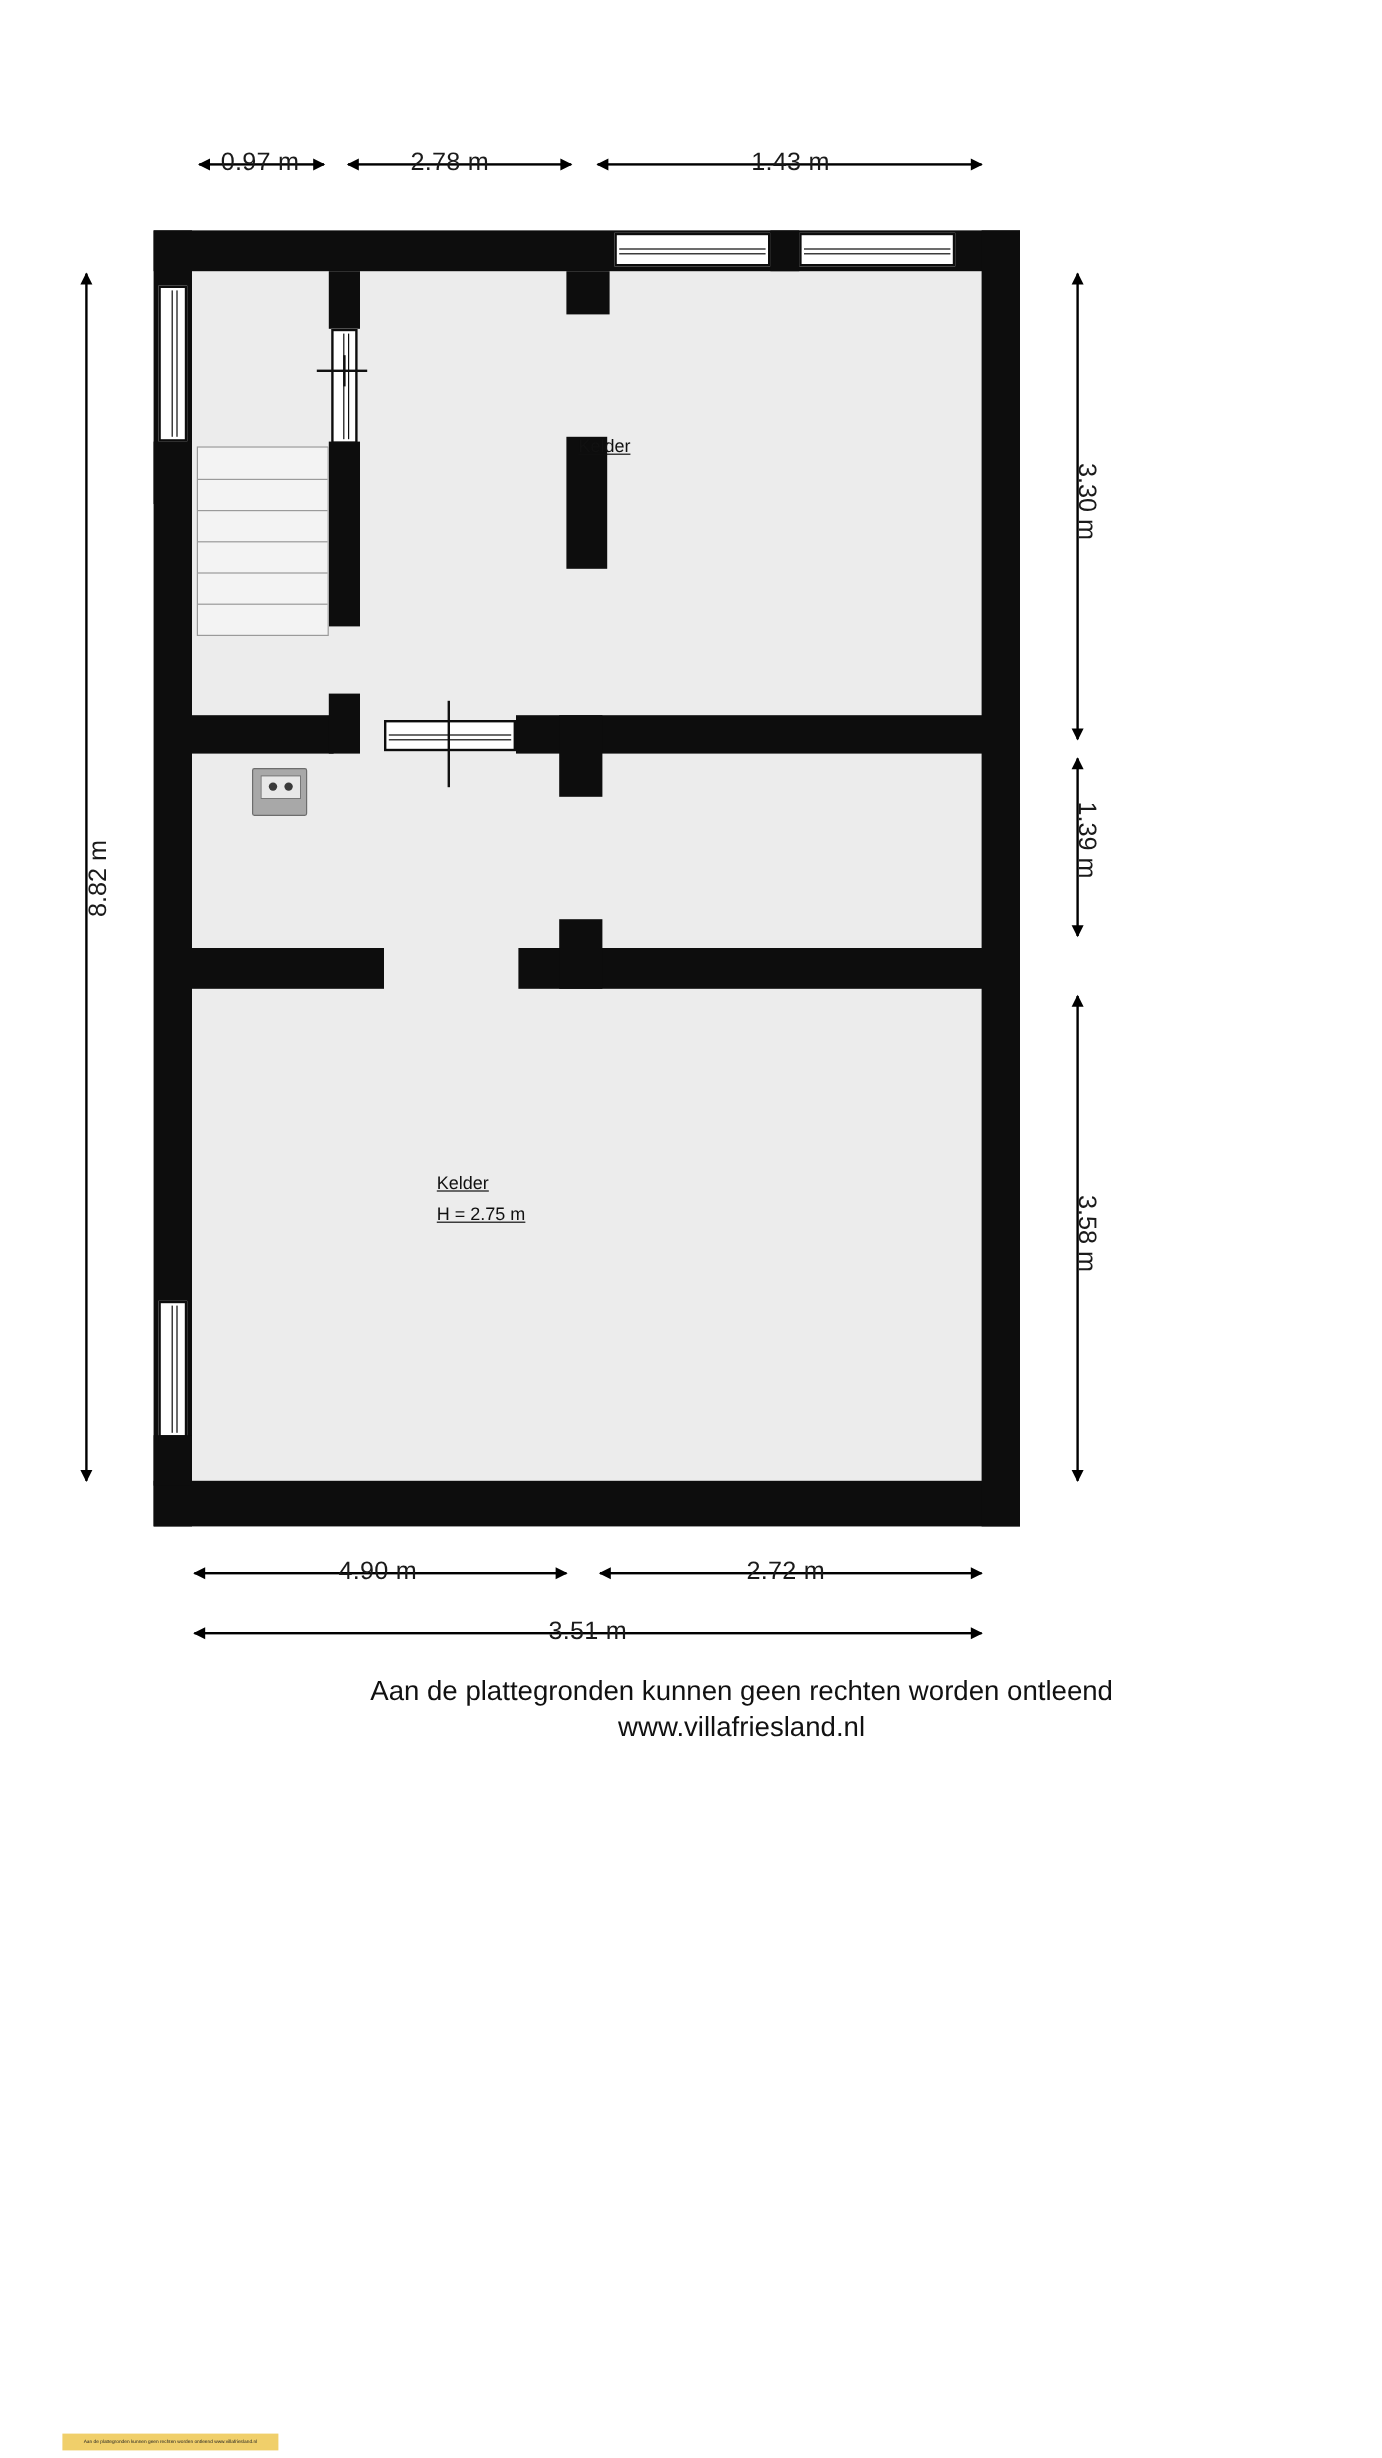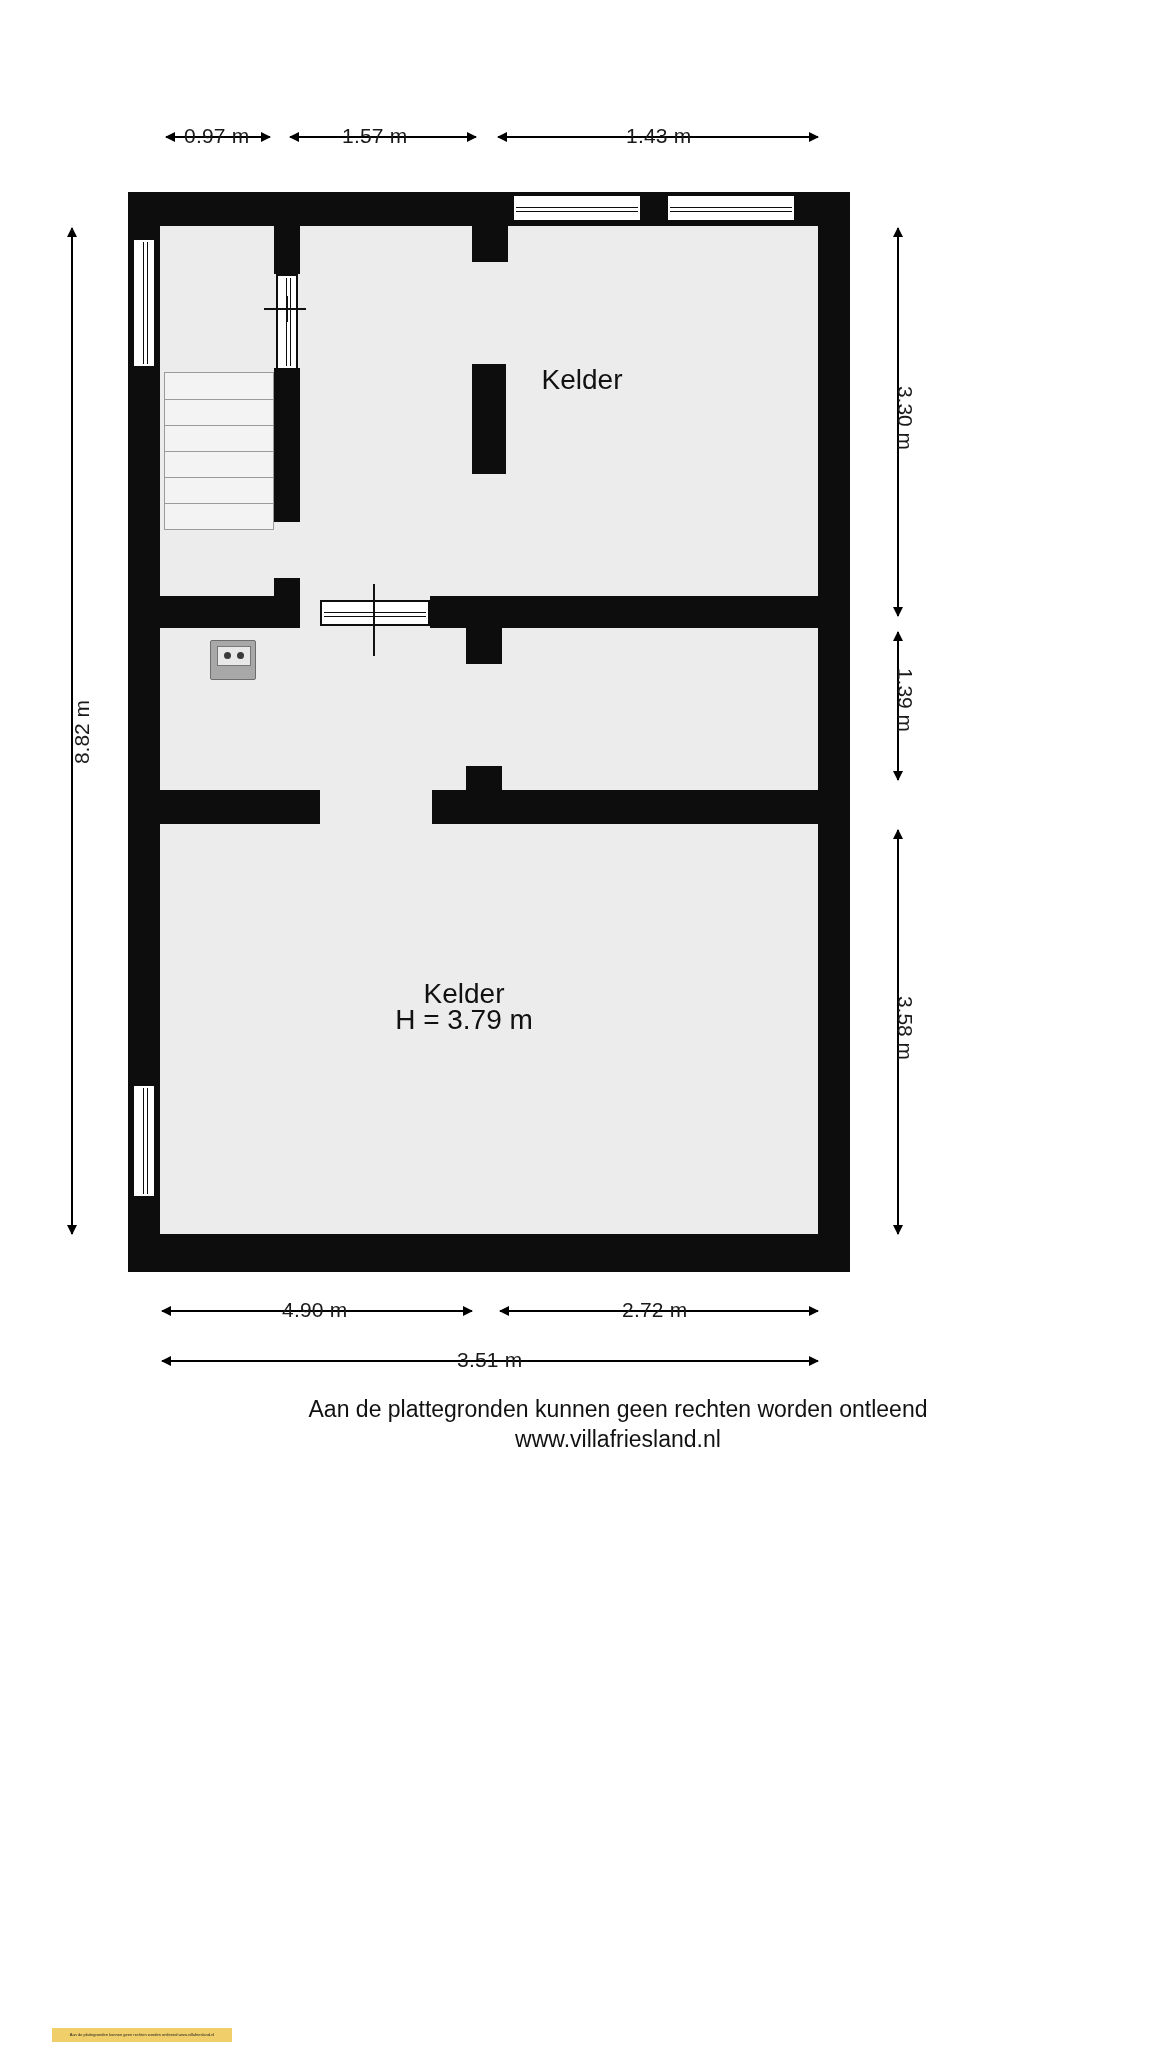--- a/index.html
+++ b/index.html
@@ -88,24 +88,25 @@
   .wall {
     position: absolute;
     background: #0d0d0d;
   }
   .floor {
     position: absolute;
     background: #ececec;
   }
   .room-label {
     position: absolute;
-    font-size: 28px;
+    font-size: 15px;
     color: #111;
-    text-align: center;
-    white-space: nowrap;
+    text-align: left;
+    white-space: nowrap;
+    text-decoration: underline;
   }
   .window {
     position: absolute;
     background: #ffffff;
     border: 2px solid #0d0d0d;
     box-sizing: border-box;
   }
   .window.horiz::after {
     content: "";
     position: absolute;
@@ -188,21 +189,21 @@
 </style>
 </head>
 <body>
 
 <div class="stage">
 
   <div class="arrow-h" style="left:124px; top:136px; width:104px;"></div>
   <div class="dim-label" style="left:142px; top:124px;">0.97 m</div>
 
   <div class="arrow-h" style="left:248px; top:136px; width:186px;"></div>
-  <div class="dim-label" style="left:300px; top:124px;">1.57 m</div>
+  <div class="dim-label" style="left:300px; top:124px;">2.78 m</div>
 
   <div class="arrow-h" style="left:456px; top:136px; width:320px;"></div>
   <div class="dim-label" style="left:584px; top:124px;">1.43 m</div>
 
   <div class="arrow-v" style="left:29px; top:228px; height:1006px;"></div>
   <div class="vert-label rot-ccw" style="left:-8px; top:720px; width:96px; text-align:center;">8.82 m</div>
 
   <div class="arrow-v" style="left:855px; top:228px; height:388px;"></div>
   <div class="vert-label rot-cw" style="left:815px; top:406px; width:96px; text-align:center;">3.30 m</div>
 
@@ -259,21 +260,21 @@
   </div>
 
   <div class="meterbox" style="left:168px; top:640px; width:46px; height:40px;">
     <div class="inner"></div>
     <div class="dot" style="left:13px;"></div>
     <div class="dot" style="left:26px;"></div>
   </div>
 
   <div class="room-label" style="left:440px; top:364px; width:200px;">Kelder</div>
   <div class="room-label" style="left:322px; top:978px; width:200px;">Kelder</div>
-  <div class="room-label" style="left:322px; top:1004px; width:200px;">H = 3.79 m</div>
+  <div class="room-label" style="left:322px; top:1004px; width:200px;">H = 2.75 m</div>
 
   <div class="arrow-h" style="left:120px; top:1310px; width:310px;"></div>
   <div class="dim-label" style="left:240px; top:1298px;">4.90 m</div>
 
   <div class="arrow-h" style="left:458px; top:1310px; width:318px;"></div>
   <div class="dim-label" style="left:580px; top:1298px;">2.72 m</div>
 
   <div class="arrow-h" style="left:120px; top:1360px; width:656px;"></div>
   <div class="dim-label" style="left:415px; top:1348px;">3.51 m</div>
 

